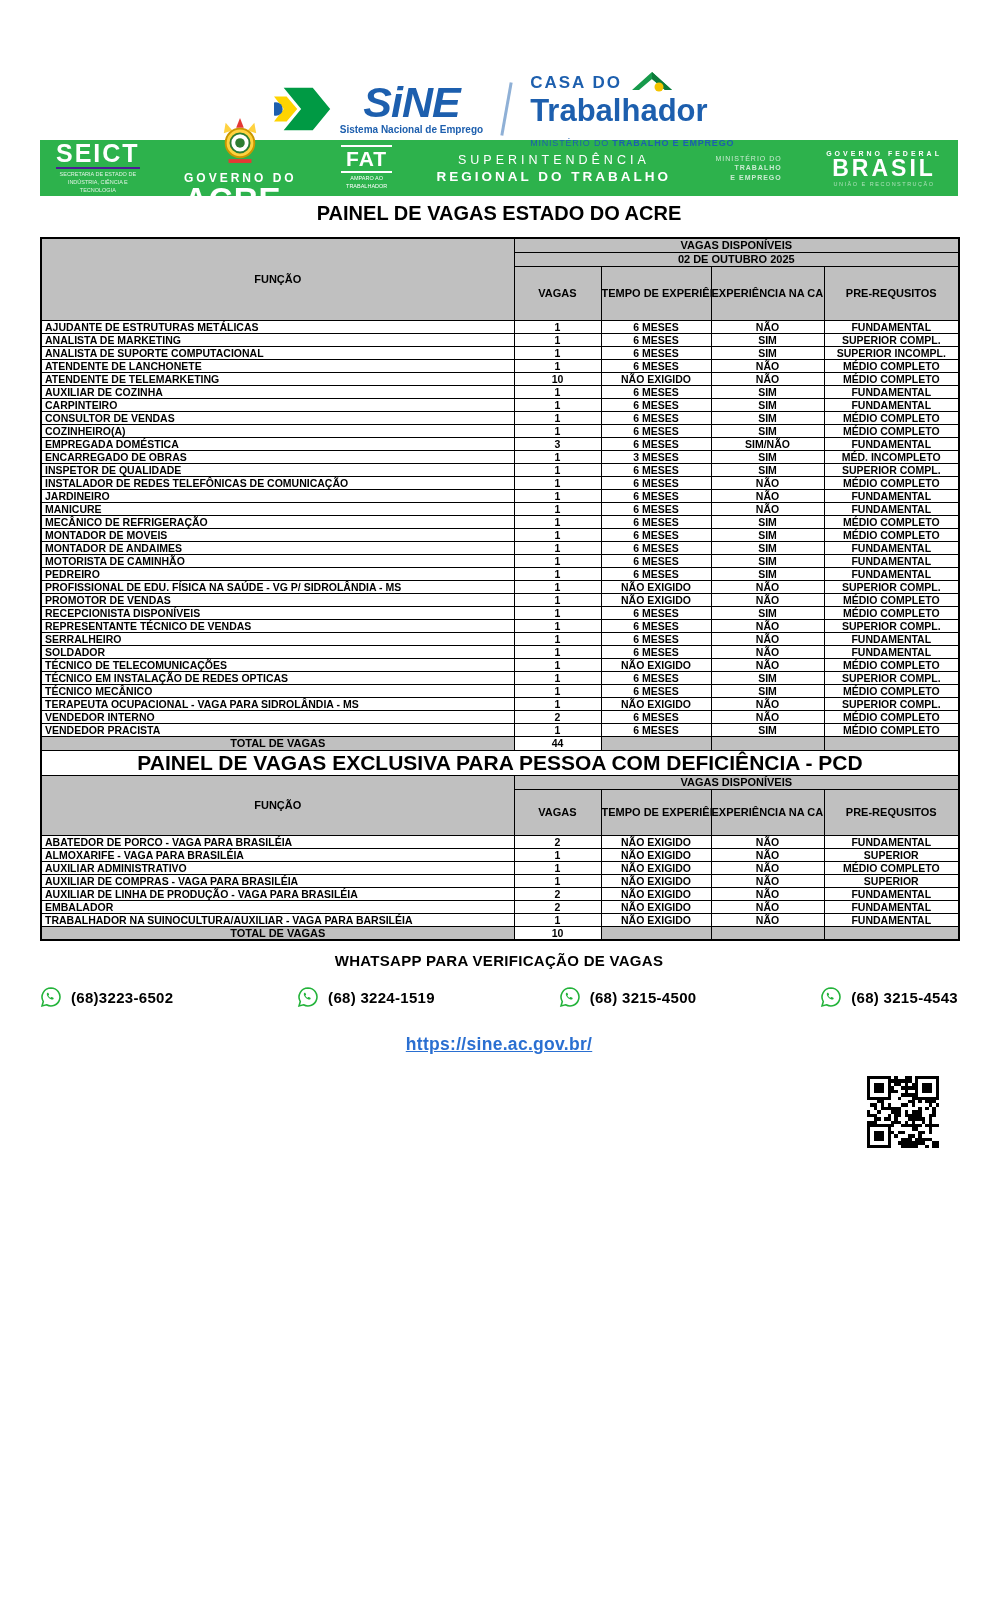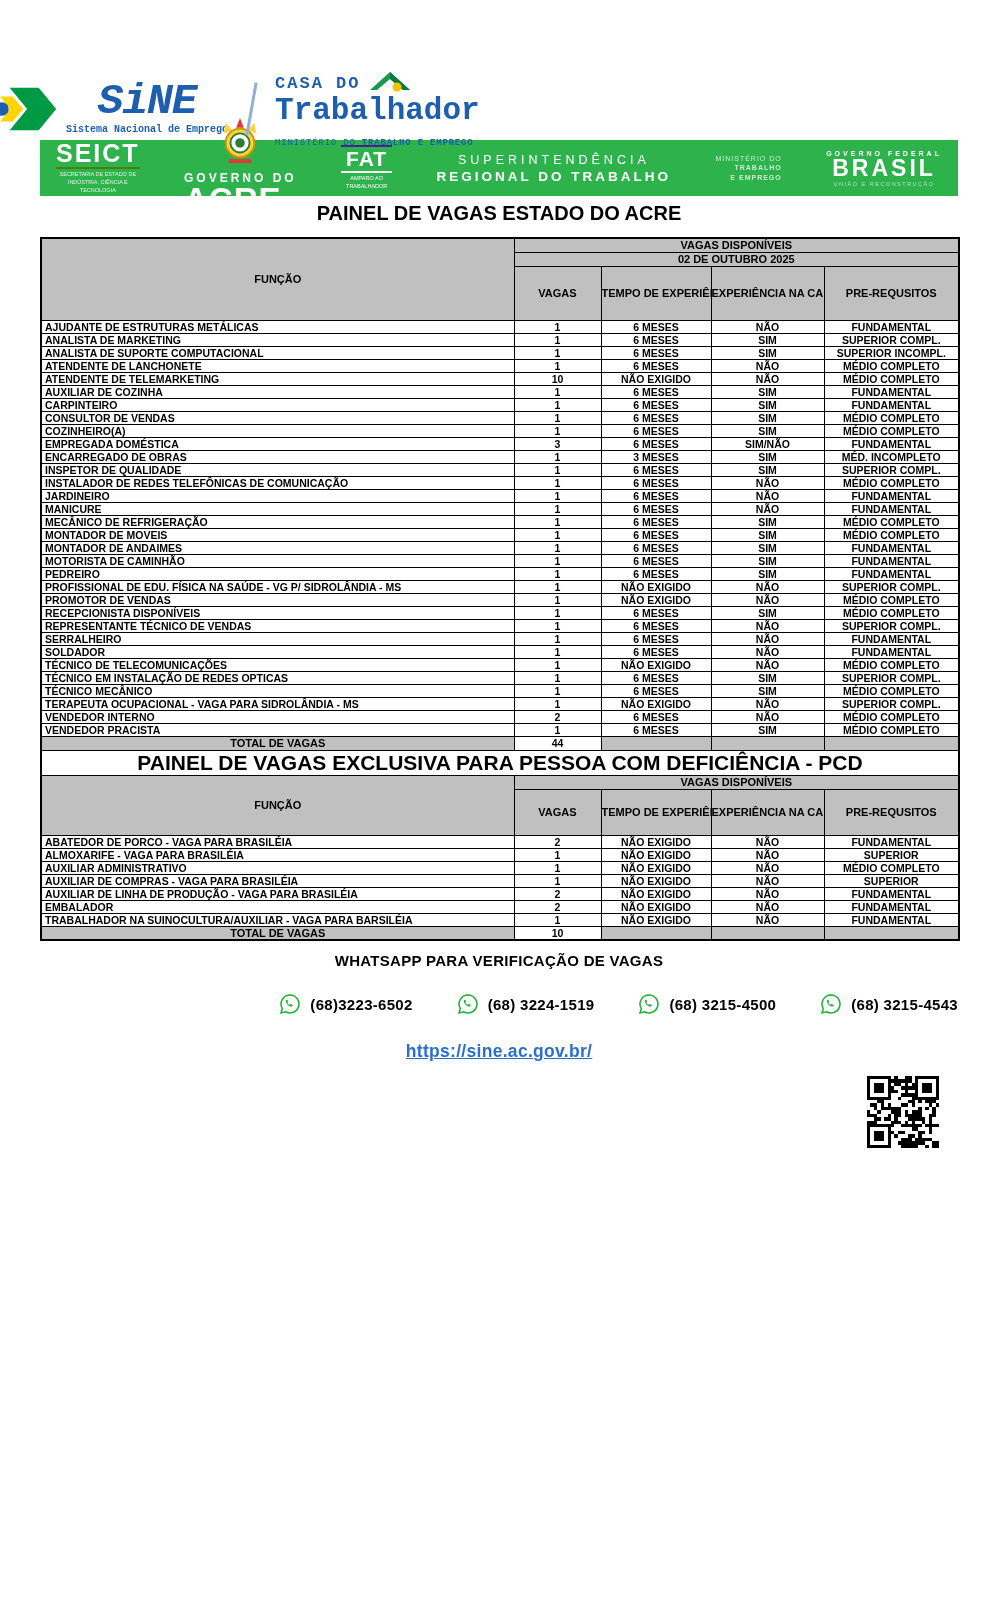--- a/index.html
+++ b/index.html
@@ -4,49 +4,49 @@
 <style>
   * { margin:0; padding:0; box-sizing:border-box; }
   html,body { background:#fff; }
   body {
     width:1008px; height:1600px; position:relative; overflow:hidden;
     font-family:"Liberation Sans", sans-serif; color:#000;
   }
   .content { width:918px; margin-left:40px; }
 
   
-  .logo-strip { margin-top:80px; height:58px; display:flex; justify-content:flex-start; align-items:center; gap:14px;font-family:Liberation Mono, monospace; }
+  .logo-strip { margin-top:80px; height:58px; display:flex; justify-content:center; align-items:center; gap:14px; }
   .sine-block { display:flex; align-items:center; gap:4px; }
   .sine-flag svg { width:62px; height:46px; display:block; }
   .sine-texts { display:flex; flex-direction:column; align-items:center; }
   .sine-word { font-size:43px; font-weight:bold; font-style:italic; color:#1d5fae; line-height:.9; letter-spacing:-1px; }
   .sine-sub  { font-size:10px; font-weight:bold; color:#1d5fae; margin-top:2px; }
   .logo-divider { width:3px; height:54px; background:#8fb0d6; transform:rotate(10deg); margin:0 8px; }
   .casa-block { display:flex; flex-direction:column; }
   .casa-top { display:flex; align-items:center; gap:8px; }
   .casa-line1 { font-size:17px; color:#1d5fae; letter-spacing:2px; font-weight:bold; }
   .casa-roof svg { width:44px; height:26px; display:block; }
   .casa-line2 { font-size:31px; font-weight:bold; color:#1d5fae; line-height:.95; }
   .casa-sub { font-size:9px; color:#1d5fae; letter-spacing:.8px; margin-top:12px; }
   .casa-sub b { font-weight:bold; }
 
   
   .banner { margin-top:2px; height:56px; background:#2db24c; display:flex; align-items:center;
             justify-content:space-between; padding:0 16px; }
   .seict { text-align:center; color:#fff; }
-  .seict-title { font-size:25px; font-weight:bold; letter-spacing:2px; line-height:1; border-bottom:2px solid #4d7c0f; padding-bottom:1px; }
+  .seict-title { font-size:25px; font-weight:bold; letter-spacing:2px; line-height:1; border-bottom:2px solid #4c1d95; padding-bottom:1px; }
   .seict-sub { font-size:5.5px; color:rgba(255,255,255,.85); margin-top:2px; line-height:1.4; white-space:pre-line; }
   .acre-group { display:flex; align-items:center; gap:7px; color:#fff;flex-direction:column; }
   .acre-coat svg { width:42px; height:48px; display:block; }
   .acre-texts { display:flex; flex-direction:column; }
   .governo-do { font-size:12px; letter-spacing:3px; font-weight:bold; line-height:1.1; }
   .acre-word { font-size:33px; font-weight:bold; letter-spacing:1px; line-height:.9; }
   .acre-bar { height:3px; background:rgba(255,255,255,.35); margin-top:2px; }
   .fat { text-align:center; color:#fff; }
-  .fat-title { font-size:21px; font-weight:bold; border-top:2px solid #4c1d95; border-bottom:2px solid #fff; padding:0 5px; line-height:1.15; letter-spacing:1px; }
+  .fat-title { font-size:21px; font-weight:bold; border-top:2px solid #ffffff; border-bottom:2px solid #fff; padding:0 5px; line-height:1.15; letter-spacing:1px; }
   .fat-sub { font-size:5.5px; margin-top:2px; line-height:1.4; white-space:pre-line; }
   .supt { text-align:center; color:#fff; }
   .supt1 { font-size:12.5px; letter-spacing:4px; }
   .supt2 { font-size:13.5px; font-weight:bold; letter-spacing:3px; margin-top:2px; }
   .mte { text-align:right; color:rgba(255,255,255,.75); font-size:7px; line-height:1.35; letter-spacing:1px; }
   .mte .b { font-weight:bold; }
   .brasil { text-align:center; color:#fff; }
   .gov-fed { font-size:7px; letter-spacing:3px; font-weight:bold; }
   .brasil-word { font-size:23px; font-weight:bold; letter-spacing:3px; line-height:1; }
   .brasil-sub { font-size:5.5px; color:rgba(255,255,255,.6); letter-spacing:1.5px; margin-top:1px; }
@@ -65,21 +65,21 @@
   tbody td { height:13px; font-size:10.5px; font-weight:bold; text-align:center; padding:0 3px; background:#fff; }
   tbody td.func { text-align:left; }
   tr.total-row td { height:14px; }
   td.total-label { background:#c0c0c0; text-align:center; font-size:11px; }
   td.total-num   { background:#fff; }
   td.total-empty { background:#c0c0c0; }
   td.pcd-title-cell { background:#fff; text-align:center; font-size:21px; font-weight:bold; height:24px; }
 
   
   .wa-title { text-align:center; font-size:15px; font-weight:bold; margin-top:11px; letter-spacing:.3px; }
-  .phones { display:flex; justify-content:flex-end; align-items:center; gap:44px; margin-top:24px; }
+  .phones { display:flex; justify-content:space-between; align-items:center; gap:44px; margin-top:17px; }
   .phone { display:flex; align-items:center; gap:9px; font-size:15px; font-weight:bold; letter-spacing:.3px; }
   .wa-icon svg { width:22px; height:22px; display:block; }
   .url-row { text-align:center; margin-top:26px; }
   .url { color:#2a6fd1; font-size:17.5px; font-weight:bold; text-decoration:underline; letter-spacing:.3px; }
   .qr { position:absolute; left:866px; top:1076px; width:74px; height:72px; }
   .qr svg { width:100%; height:100%; display:block; shape-rendering:crispEdges; }
 </style>
 </head>
 <body>
 

